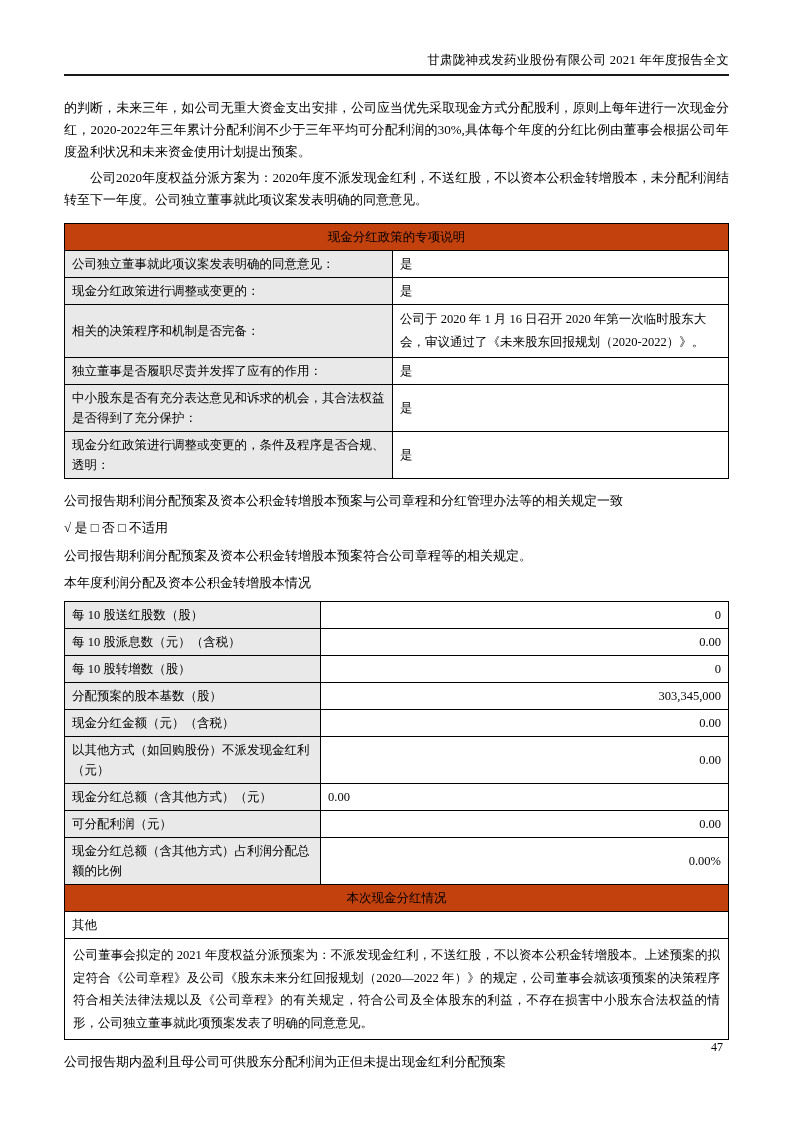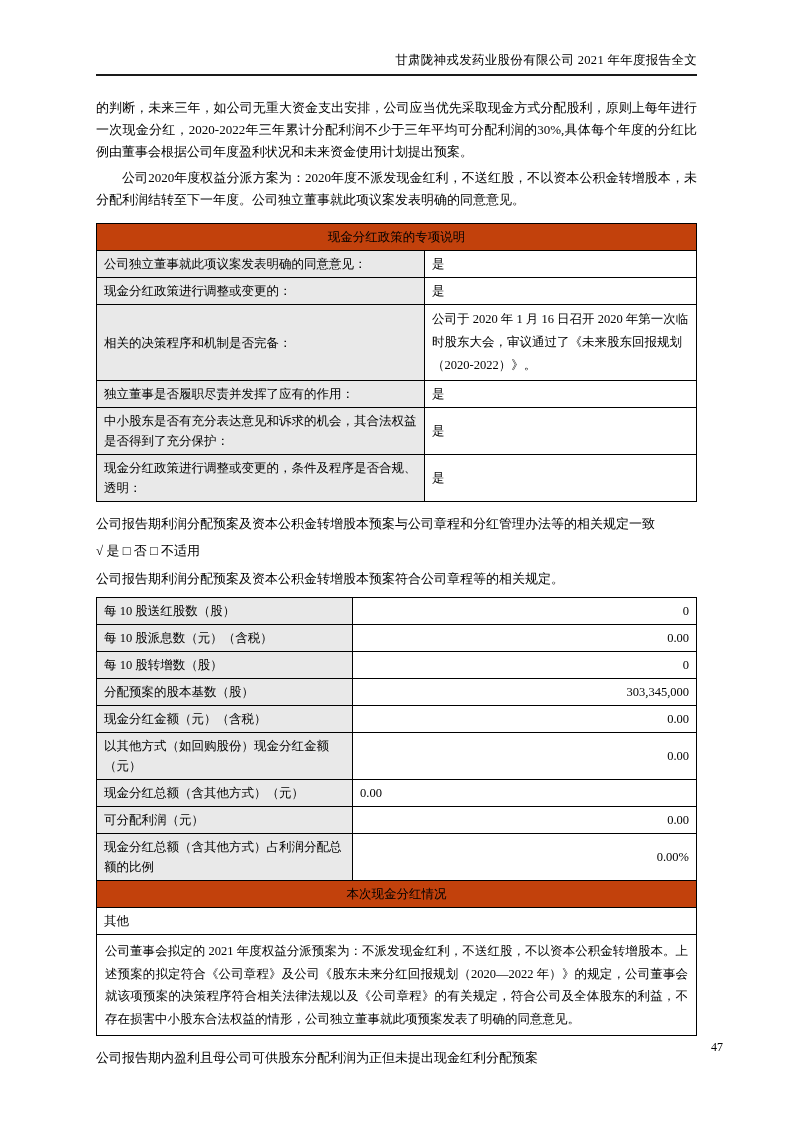--- a/index.html
+++ b/index.html
@@ -4,21 +4,21 @@
 <style>
   * { margin:0; padding:0; box-sizing:border-box; }
   html,body { background:#ffffff; }
   body {
     width:793px; height:1122px;
     position:relative;
     font-family:"Liberation Serif","DejaVu Serif",serif;
     color:#000;
     overflow:hidden;
   }
-  .page { padding:0 96px; }
+  .page { padding:0 64px; }
 
   
   .doc-header {
     padding-top:52px;
     padding-bottom:5px;
     text-align:right;
     font-size:12.5px;
     letter-spacing:.3px;
     border-bottom:2px solid #1a1a1a;
   }
@@ -123,20 +123,21 @@
       <tr>
         <td class="cell-gray">现金分红政策进行调整或变更的，条件及程序是否合规、透明：</td>
         <td>是</td>
       </tr>
     </tbody>
   </table>
 
   <div class="note note1">公司报告期利润分配预案及资本公积金转增股本预案与公司章程和分红管理办法等的相关规定一致</div>
   <div class="checkline">√ 是 □ 否 □ 不适用</div>
   <div class="note note2">公司报告期利润分配预案及资本公积金转增股本预案符合公司章程等的相关规定。</div>
+  <div class="note note3">本年度利润分配及资本公积金转增股本情况</div>
 
   <table class="tbl2">
     <colgroup>
         <col class="col-label">
         <col>
       </colgroup>
     <tbody>
       <tr>
         <td class="cell-gray">每 10 股送红股数（股）</td>
         <td class="val-right">0</td>
@@ -151,21 +152,21 @@
       </tr>
       <tr>
         <td class="cell-gray">分配预案的股本基数（股）</td>
         <td class="val-right">303,345,000</td>
       </tr>
       <tr>
         <td class="cell-gray">现金分红金额（元）（含税）</td>
         <td class="val-right">0.00</td>
       </tr>
       <tr>
-        <td class="cell-gray">以其他方式（如回购股份）现金分红金额（元）</td>
+        <td class="cell-gray">以其他方式（如回购股份）不派发现金红利（元）</td>
         <td class="val-right">0.00</td>
       </tr>
       <tr>
         <td class="cell-gray">现金分红总额（含其他方式）（元）</td>
         <td class="val-left">0.00</td>
       </tr>
       <tr>
         <td class="cell-gray">可分配利润（元）</td>
         <td class="val-right">0.00</td>
       </tr>

